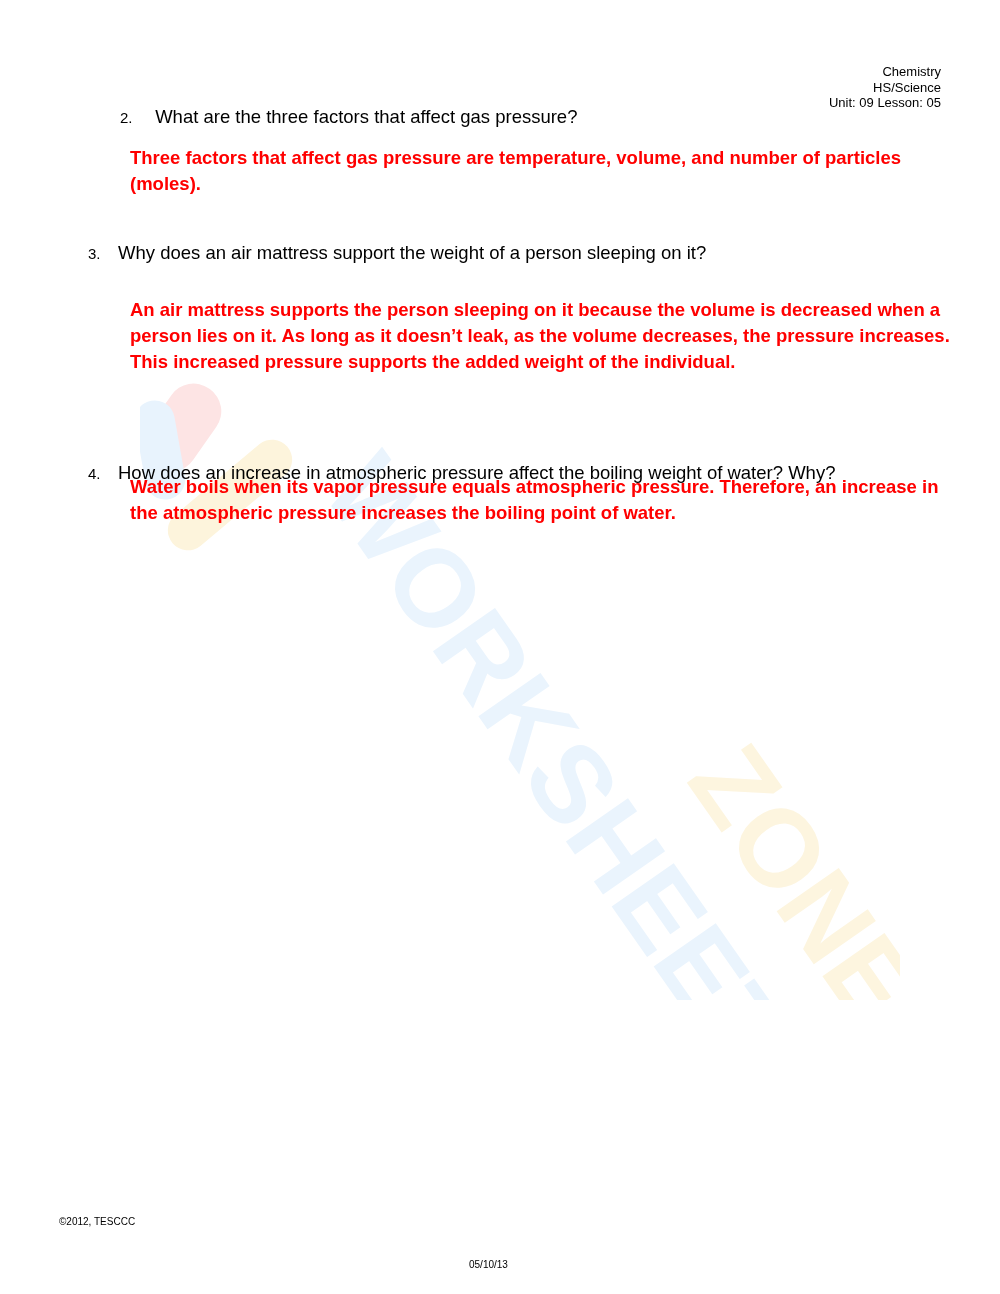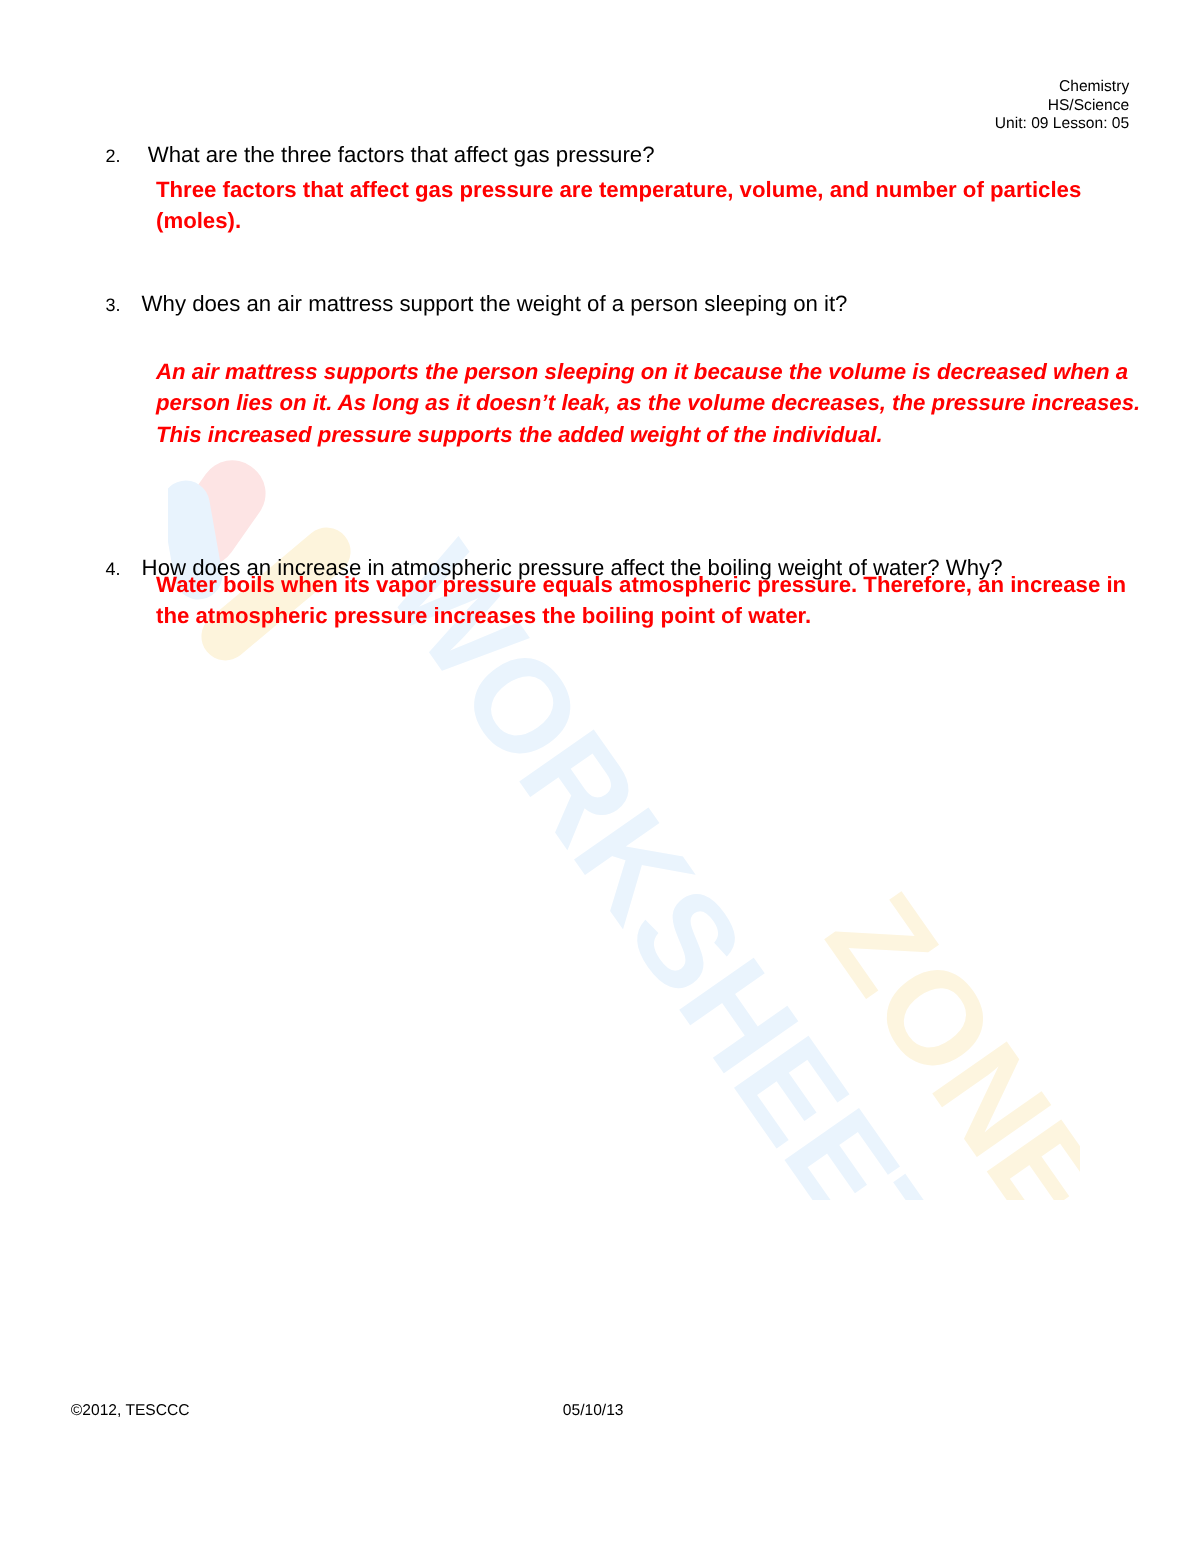--- a/index.html
+++ b/index.html
@@ -6,48 +6,48 @@
     body { width: 1000px; height: 1294px; position: relative; overflow: hidden;
            font-family: "Liberation Sans", sans-serif; color: #000; }
     .header { position: absolute; right: 59px; top: 64px; text-align: right;
               font-size: 13px; line-height: 15.5px; }
     .watermark { position: absolute; left: 140px; top: 360px; width: 760px; height: 640px;
                  pointer-events: none; }
     .q { position: absolute; left: 88px; font-size: 18.5px; line-height: 22px; }
     .q .num { display: inline-block; width: 30px; font-size: 15px; }
     .ans { position: absolute; left: 118px; width: 830px; color: #ff0000; font-weight: bold;
            font-size: 18.5px; line-height: 26px; margin-left: 12px; }
-    .footer { position: absolute; top: 1167px; font-size: 13px; }
+    .footer { position: absolute; top: 1216px; font-size: 10px; }
   </style>
 </head>
 <body>
 
 <div class="header">
   <div>Chemistry</div>
   <div>HS/Science</div>
   <div>Unit: 09 Lesson: 05</div>
 </div>
 
 <svg class="watermark" viewBox="0 0 760 640">
   <rect x="15" y="20" width="55" height="95" rx="27" fill="#fde4e4" transform="rotate(35 42 67)"></rect>
   <rect x="70" y="60" width="40" height="150" rx="20" fill="#fdf4dc" transform="rotate(50 90 135)"></rect>
   <rect x="0" y="40" width="40" height="100" rx="20" fill="#e8f3fd" transform="rotate(-10 20 90)"></rect>
   <text x="180" y="130" font-family="Liberation Sans, sans-serif" font-weight="bold" font-size="110" fill="#eaf4fd" transform="rotate(55 180 130)">WORKSHEET</text>
   <text x="545" y="420" font-family="Liberation Sans, sans-serif" font-weight="bold" font-size="110" fill="#fdf5df" transform="rotate(55 545 420)">ZONE</text>
 </svg>
 
-<div class="q" style="top:118px;">
+<div class="q" style="top:106px;margin-left:32px;">
   <span class="num">2.</span><span> What are the three factors that affect gas pressure?</span>
 </div>
 <div class="ans" style="top:145px;">Three factors that affect gas pressure are temperature, volume, and number of particles (moles).</div>
 
 <div class="q" style="top:242px;">
   <span class="num">3.</span><span>Why does an air mattress support the weight of a person sleeping on it?</span>
 </div>
-<div class="ans" style="top:297px;font-style:italic;">An air mattress supports the person sleeping on it because the volume is decreased when a person lies on it. As long as it doesn’t leak, as the volume decreases, the pressure increases. This increased pressure supports the added weight of the individual.</div>
+<div class="ans" style="top:297px;">An air mattress supports the person sleeping on it because the volume is decreased when a person lies on it. As long as it doesn’t leak, as the volume decreases, the pressure increases. This increased pressure supports the added weight of the individual.</div>
 
 <div class="q" style="top:462px;">
   <span class="num">4.</span><span>How does an increase in atmospheric pressure affect the boiling weight of water? Why?</span>
 </div>
 <div class="ans" style="top:474px;">Water boils when its vapor pressure equals atmospheric pressure. Therefore, an increase in the atmospheric pressure increases the boiling point of water.</div>
 
 <div class="footer" style="left:59px;">©2012, TESCCC</div>
-<div class="footer" style="left:469px;">05/10/13</div>
+<div class="footer" style="left:469px;margin-top:43px;">05/10/13</div>
 
 </body></html>

